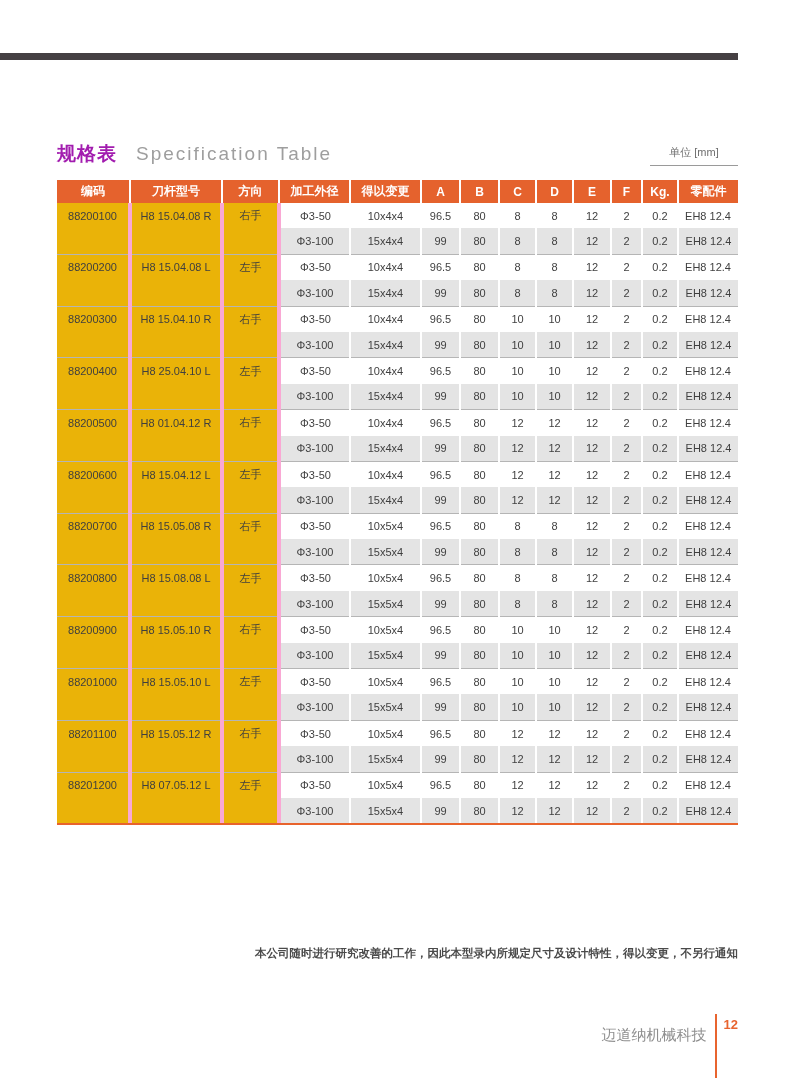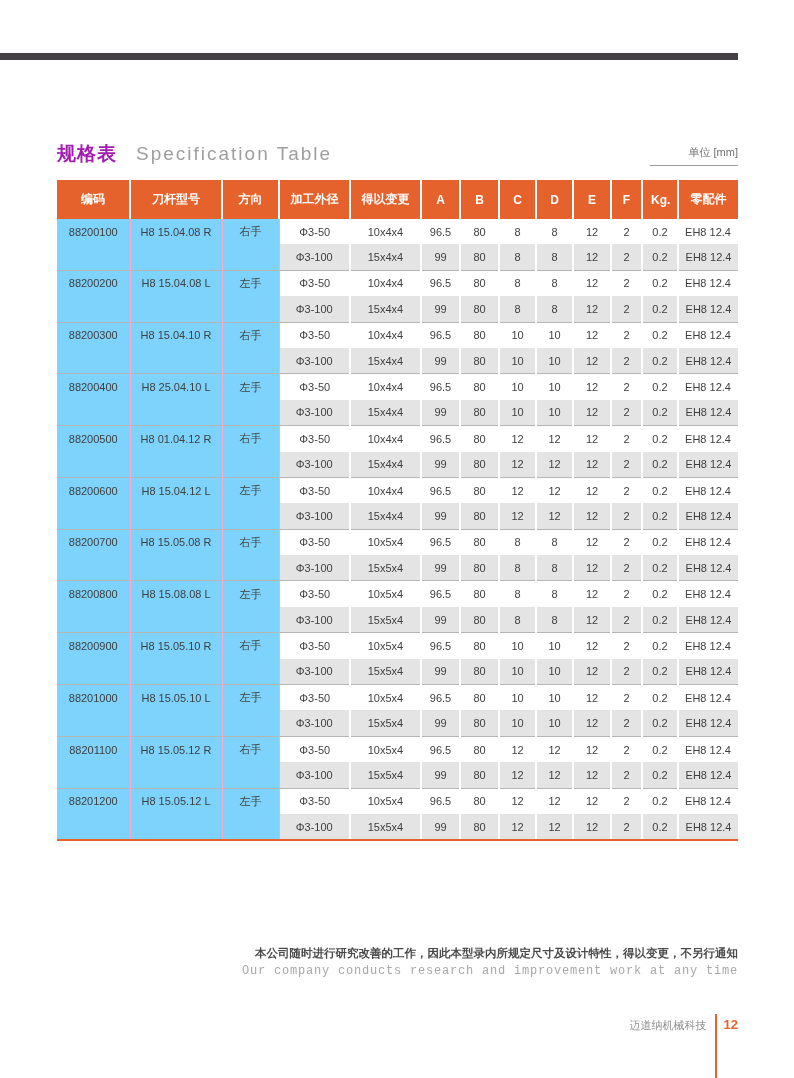--- a/index.html
+++ b/index.html
@@ -19,57 +19,57 @@
   }
 
   
   .title-row { position:absolute; left:57px; top:141px; white-space:nowrap; }
   .title-zh { font-size:19px; font-weight:bold; color:#a21caf; letter-spacing:1px; }
   .title-en { font-size:19px; color:#9e9e9e; margin-left:19px; letter-spacing:2px; }
 
   
   .unit-box {
     position:absolute; top:145px; right:56px;
-    width:88px; text-align:right;
+    width:88px; text-align:center;
     font-size:11px; color:#6e6e6e;
     padding-bottom:5px;
     border-bottom:1px solid #9a9a9a;
   }
 
   
   .spec-wrap {
     position:absolute; left:57px; top:180px; width:681px;
     border-bottom:2px solid #E8632C;
   }
   table.spec { width:681px; table-layout:fixed; border-collapse:collapse; }
   table.spec th {
     background:#E5622D; color:#ffffff;
     font-size:12px; font-weight:bold;
-    height:23px; padding:8px; text-align:center;
+    height:23px; padding:0; text-align:center;
     border-right:2px solid #ffffff;
   }
   table.spec th:last-child { border-right:none;font-family:Liberation Mono, monospace; }
   table.spec td {
     font-size:11px; color:#3f3f3f;
     text-align:center; height:25.4px; padding:0;
   }
-  td.merged { border-right:1px solid #f9a8d4; vertical-align:top; background:#7dd3fc; }
+  td.merged { border-right:4px solid #f9a8d4; vertical-align:top; background:#eab308; }
   td.merged .inner { height:25.4px; display:flex; align-items:center; justify-content:center; }
   tr.row-b td.gray { background:#E4E4E4; border-right:2px solid #ffffff; }
   tr.row-b td.gray:last-child { border-right:none; }
   tbody tr.group-start td { border-top:1px solid #b5b5b5; }
 
   
-  .disclaimer { position:absolute; right:56px; top:946px; text-align:right; white-space:nowrap;font-family:Liberation Mono, monospace; }
+  .disclaimer { position:absolute; right:56px; top:946px; text-align:right; white-space:nowrap; }
   .disclaimer-zh { font-size:11.5px; font-weight:bold; color:#4a4a4a; }
   .disclaimer-en { font-size:12px; color:#a8a8a8; letter-spacing:0.8px; margin-top:3px; }
 
   
   .footer { position:absolute; top:1014px; right:56px; display:flex; align-items:flex-start; }
-  .footer-company { font-size:11px; color:#8f8f8f; margin-top:4px; }
+  .footer-company { font-size:15px; color:#8f8f8f; margin-top:12px; }
   .footer-divider { width:2px; height:64px; background:#E8642F; margin-left:8px; }
   .footer-page { font-size:13px; font-weight:bold; color:#E8642F; margin:3px 0 0 7px; }
 </style>
 </head>
 <body>
 
 <div class="top-bar"></div>
 
 <div class="title-row">
   <span class="title-zh">规格表</span><span class="title-en">Specification Table</span>
@@ -473,21 +473,21 @@
           <td class="gray">12</td>
           <td class="gray">2</td>
           <td class="gray">0.2</td>
           <td class="gray">EH8 12.4</td>
         </tr>
         <tr class="row-a group-start">
           <td class="merged" rowspan="2">
             <div class="inner">88201200</div>
           </td>
           <td class="merged" rowspan="2">
-            <div class="inner">H8 15.05.12 L</div>
+            <div class="inner">H8 07.05.12 L</div>
           </td>
           <td class="merged" rowspan="2">
             <div class="inner">左手</div>
           </td>
           <td>Φ3-50</td>
           <td>10x5x4</td>
           <td>96.5</td>
           <td>80</td>
           <td>12</td>
           <td>12</td>
@@ -507,20 +507,19 @@
           <td class="gray">2</td>
           <td class="gray">0.2</td>
           <td class="gray">EH8 12.4</td>
         </tr>
       </tbody>
   </table>
 </div>
 
 <div class="disclaimer">
   <div class="disclaimer-zh">本公司随时进行研究改善的工作，因此本型录内所规定尺寸及设计特性，得以变更，不另行通知</div>
-  <div class="disclaimer-en">Our company conducts research and improvement work at any time</div>
 </div>
 
 <div class="footer">
   <div class="footer-company">迈道纳机械科技</div>
   <div class="footer-divider"></div>
   <div class="footer-page">12</div>
 </div>
 
 </body></html>

